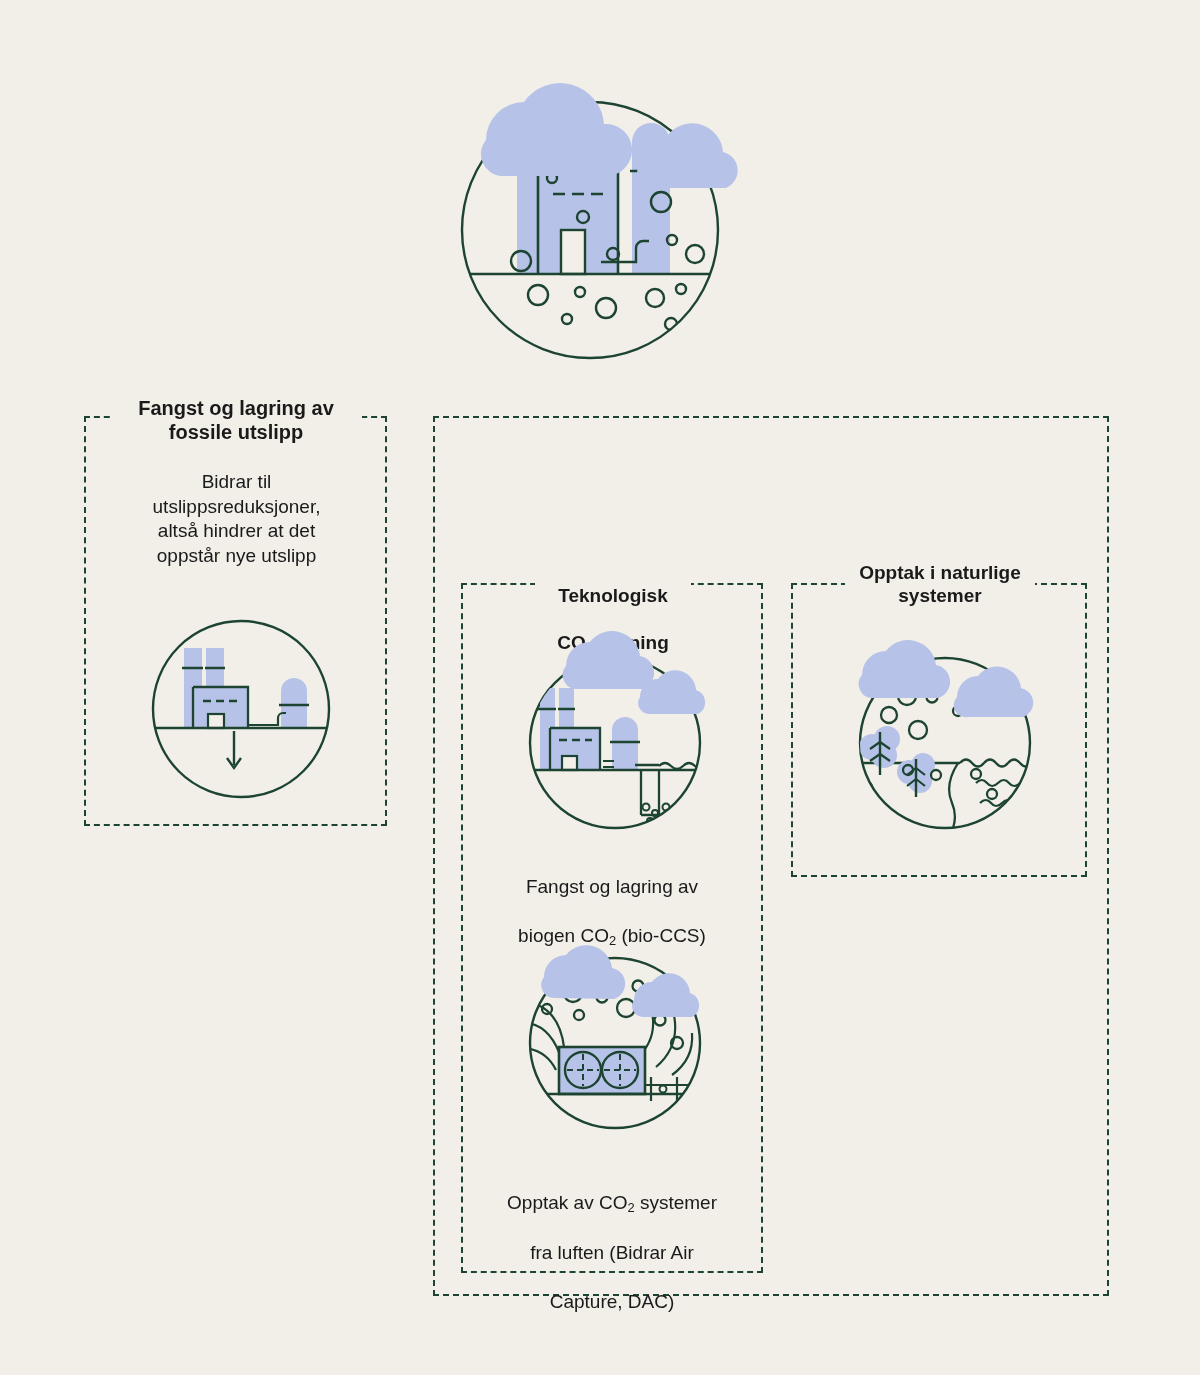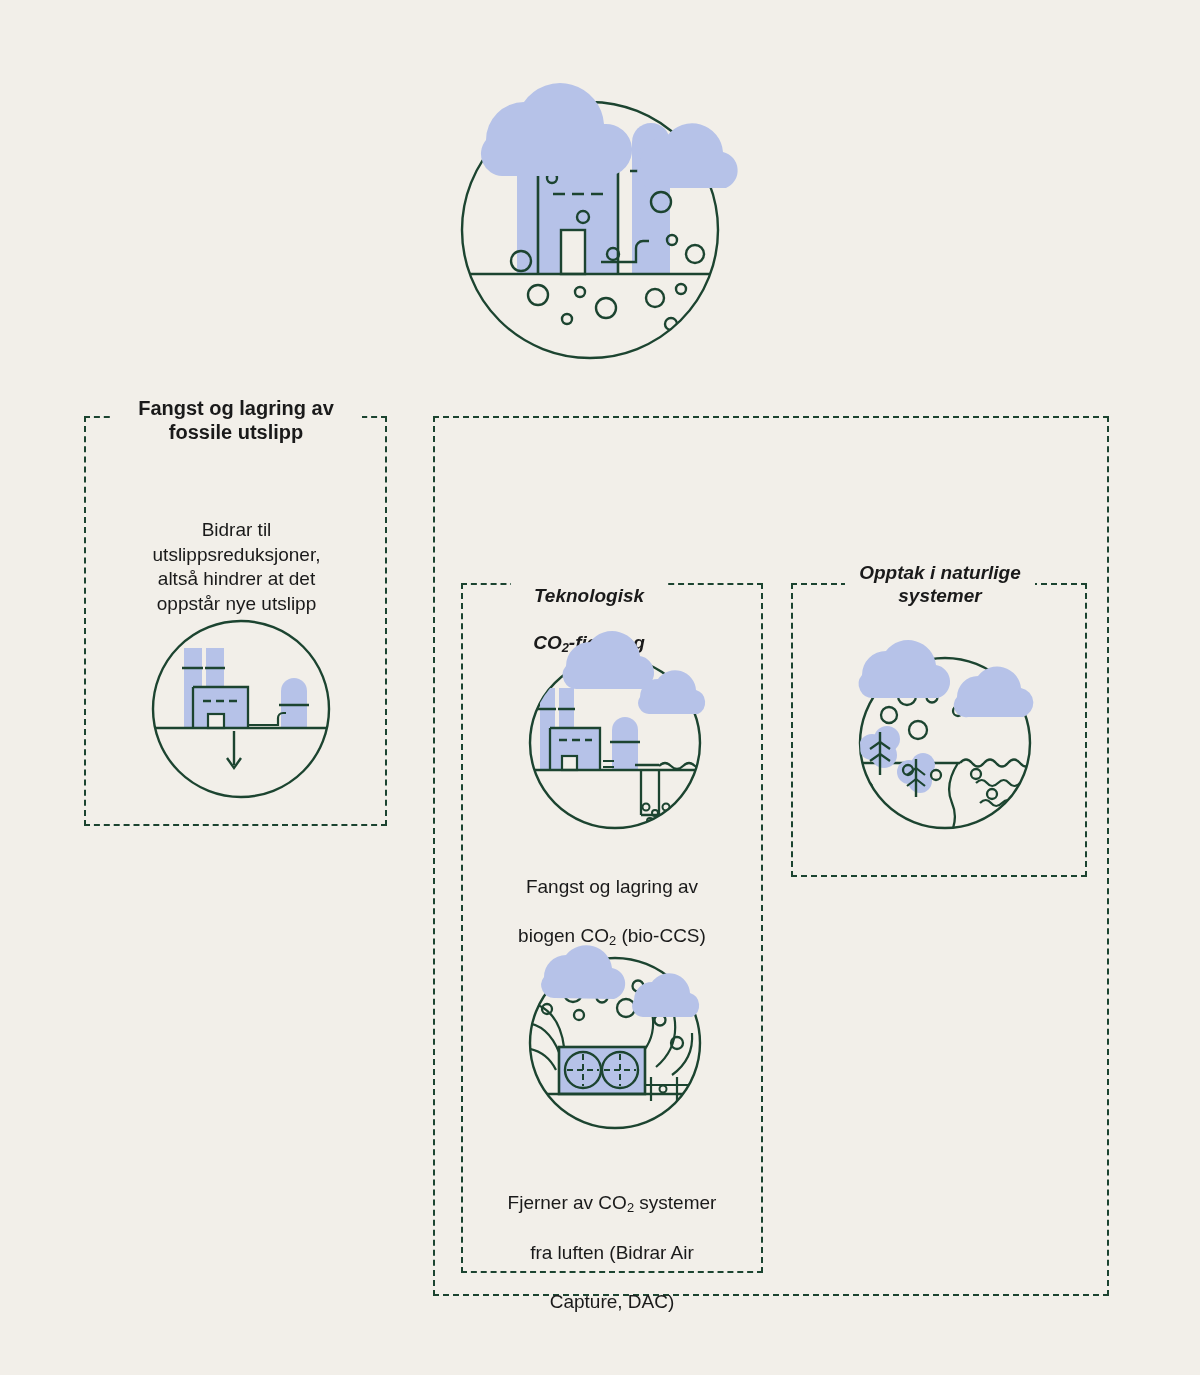--- a/index.html
+++ b/index.html
@@ -37,30 +37,29 @@
     text-align: center;
     font-weight: bold;
     color: #1a1a1a;
     background: #f2efe9;
     line-height: 1.22;
     padding: 0 10px;
     box-sizing: border-box;
     white-space: pre-line;
   }
   .t-20 { font-size: 20px; }
-  .t-19 { font-size: 19px; font-style: italic; }
+  .t-19 { font-size: 19px; }
 
   .body-text {
     position: absolute;
     text-align: center;
     font-size: 19px;
     line-height: 1.3;
     color: #1a1a1a;
     white-space: pre-line;
-    margin-top: 48px;
   }
   .caption {
     position: absolute;
     text-align: center;
     font-size: 19px;
     line-height: 1.3;
     color: #1a1a1a;
     white-space: pre-line;
   }
   sub { font-size: 0.68em; vertical-align: -0.22em; }
@@ -168,21 +167,21 @@
       </g>
     </svg>
   </div>
 
   <div class="dashbox" style="left:433px; top:416px; width:676px; height:880px;"></div>
 
 
 
   <div class="dashbox" style="left:461px; top:583px; width:302px; height:690px;"></div>
 
-  <div class="box-title t-19" style="left:511px; top:561px; width:156px;">
+  <div class="box-title t-19" style="left:535px; top:561px; width:156px;">
     <span>Teknologisk</span><br>
     <span>CO</span><sub>2</sub><span>-fjerning</span>
   </div>
 
   <div class="abs" style="left:522px; top:635px; width:190px; height:200px;">
     <svg width="190" height="200" viewBox="0 0 190 200">
       <defs>
         <clipPath id="bioClip">
             <circle cx="93" cy="108" r="85"></circle>
           </clipPath>
@@ -277,21 +276,21 @@
         <circle cx="138" cy="67" r="5.5" fill="none" stroke="#1c4430" stroke-width="2.3"></circle>
         <circle cx="155" cy="90" r="6" fill="none" stroke="#1c4430" stroke-width="2.3"></circle>
       </g>
 
       <path d="M22 24 a22 22 0 0 1 22 -22 a26 26 0 0 1 46 13 a16 16 0 0 1 2 31 L33 45 a13 13 0 0 1 -11 -21 Z" fill="#b6c2e8"></path>
       <path d="M112 47 a18 18 0 0 1 18 -18 a21 21 0 0 1 38 11 a13 13 0 0 1 2 24 L122 64 a11 11 0 0 1 -10 -17 Z" fill="#b6c2e8"></path>
     </svg>
   </div>
 
   <div class="caption" style="left:487px; top:1166px; width:250px;">
-    <span>Fjerner av CO</span><sub>2</sub><span> systemer</span><br>
+    <span>Opptak av CO</span><sub>2</sub><span> systemer</span><br>
     <span>fra luften (Bidrar Air</span><br>
     <span>Capture, DAC)</span>
   </div>
 
   <div class="dashbox" style="left:791px; top:583px; width:296px; height:294px;"></div>
 
   <div class="box-title t-19" style="left:845px; top:561px; width:190px;">Opptak i naturlige
 systemer</div>
 
   <div class="abs" style="left:852px; top:635px; width:190px; height:200px;">

